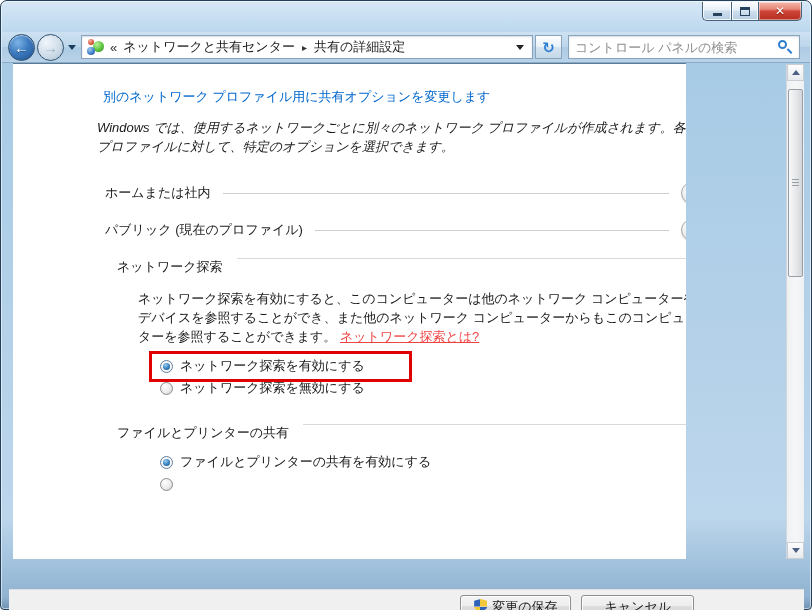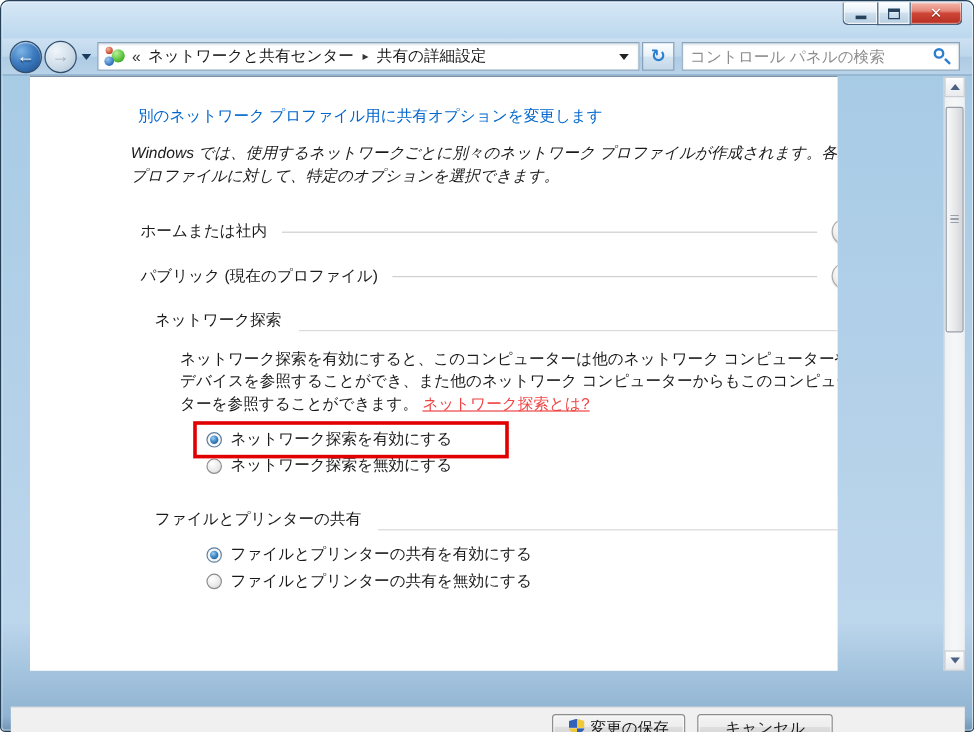--- a/index.html
+++ b/index.html
@@ -73,39 +73,39 @@
   .search-box input { flex:1; border:none; outline:none; font-size:13px; color:#1a1a1a;
     padding:0 6px; background:transparent; font-family:inherit; }
   .search-box input::placeholder { color:#8e8e8e; opacity:1; }
   .mag-icon { position:relative; width:14px; height:14px; margin-right:7px; flex:0 0 auto; }
   .mag-icon .lens { position:absolute; left:0; top:0; width:9px; height:9px; border-radius:50%;
     border:2px solid #2e7ed0; }
   .mag-icon .handle { position:absolute; right:1px; bottom:0; width:6px; height:2px;
     background:#2e7ed0; transform:rotate(45deg); transform-origin:right bottom; }
 
   
-  .content { position:absolute; top:62px; left:24px; width:673px; height:496px;
+  .content { position:absolute; top:62px; left:12px; width:673px; height:496px;
     background:#fff; border-top:1px solid #5c7a94; overflow:hidden;
     color:#1a1a1a; font-size:13px; }
   .content-inner { padding:24px 0 0 84px; }
   .page-heading { color:#0066cc; font-size:13px; margin-left:6px; }
   .intro { margin-top:12px; width:600px; line-height:19px;font-style:italic; }
 
   .profile-row { display:flex; align-items:center; width:598px; margin-left:8px; }
   .profile-row .label { white-space:nowrap; }
   .profile-row .rule { flex:1; border-top:1px solid #cfcfcf; margin:0 12px; }
   .chev-btn { width:22px; height:22px; border-radius:50%; border:1px solid #a9a9a9; flex:0 0 auto;
     background:radial-gradient(circle at 50% 30%,#ffffff 0%,#f1f1f1 55%,#d8d8d8 100%);
     display:flex; align-items:center; justify-content:center;
     box-shadow:0 1px 1px rgba(0,0,0,.15); }
   .row-home { margin-top:26px; }
   .row-public { margin-top:15px; }
 
   .subsection { padding-left:20px; }
-  .sub-head { display:flex; align-items:flex-end; width:626px; margin-top:17px; }
+  .sub-head { display:flex; align-items:flex-start; width:626px; margin-top:17px; }
   .sub-head .rule { flex:1; border-top:1px solid #dadada; margin-left:14px; }
   .sub-desc { margin:13px 0 0 21px; width:562px; line-height:19px; }
   .sub-desc a { color:#ef4444; text-decoration:underline; }
 
   .options { margin:10px 0 0 43px; position:relative; }
   .option { display:flex; align-items:center; height:20px; margin:2px 0; }
   .radio { width:13px; height:13px; border-radius:50%; border:1px solid #8c8c8c; flex:0 0 auto;
     background:radial-gradient(circle at 35% 30%,#ffffff 0%,#e9e9e9 60%,#cfcfcf 100%);
     margin-right:7px; position:relative; }
   .radio.selected { border-color:#5f7f9e; background:#f7f7f7; }
@@ -258,21 +258,20 @@
           <span>ファイルとプリンターの共有</span>
           <span class="rule"></span>
         </div>
         <div class="options gap-after-options">
           <div class="option">
             <span class="radio selected"></span>
             <span>ファイルとプリンターの共有を有効にする</span>
           </div>
           <div class="option">
             <span class="radio"></span>
-            <span>ファイルとプリンターの共有を無効にする</span>
           </div>
         </div>
 
       </div>
     </div>
   </div>
 
   <div class="scrollbar">
     <div class="sb-btn up">
       <span class="tri-up"></span>

